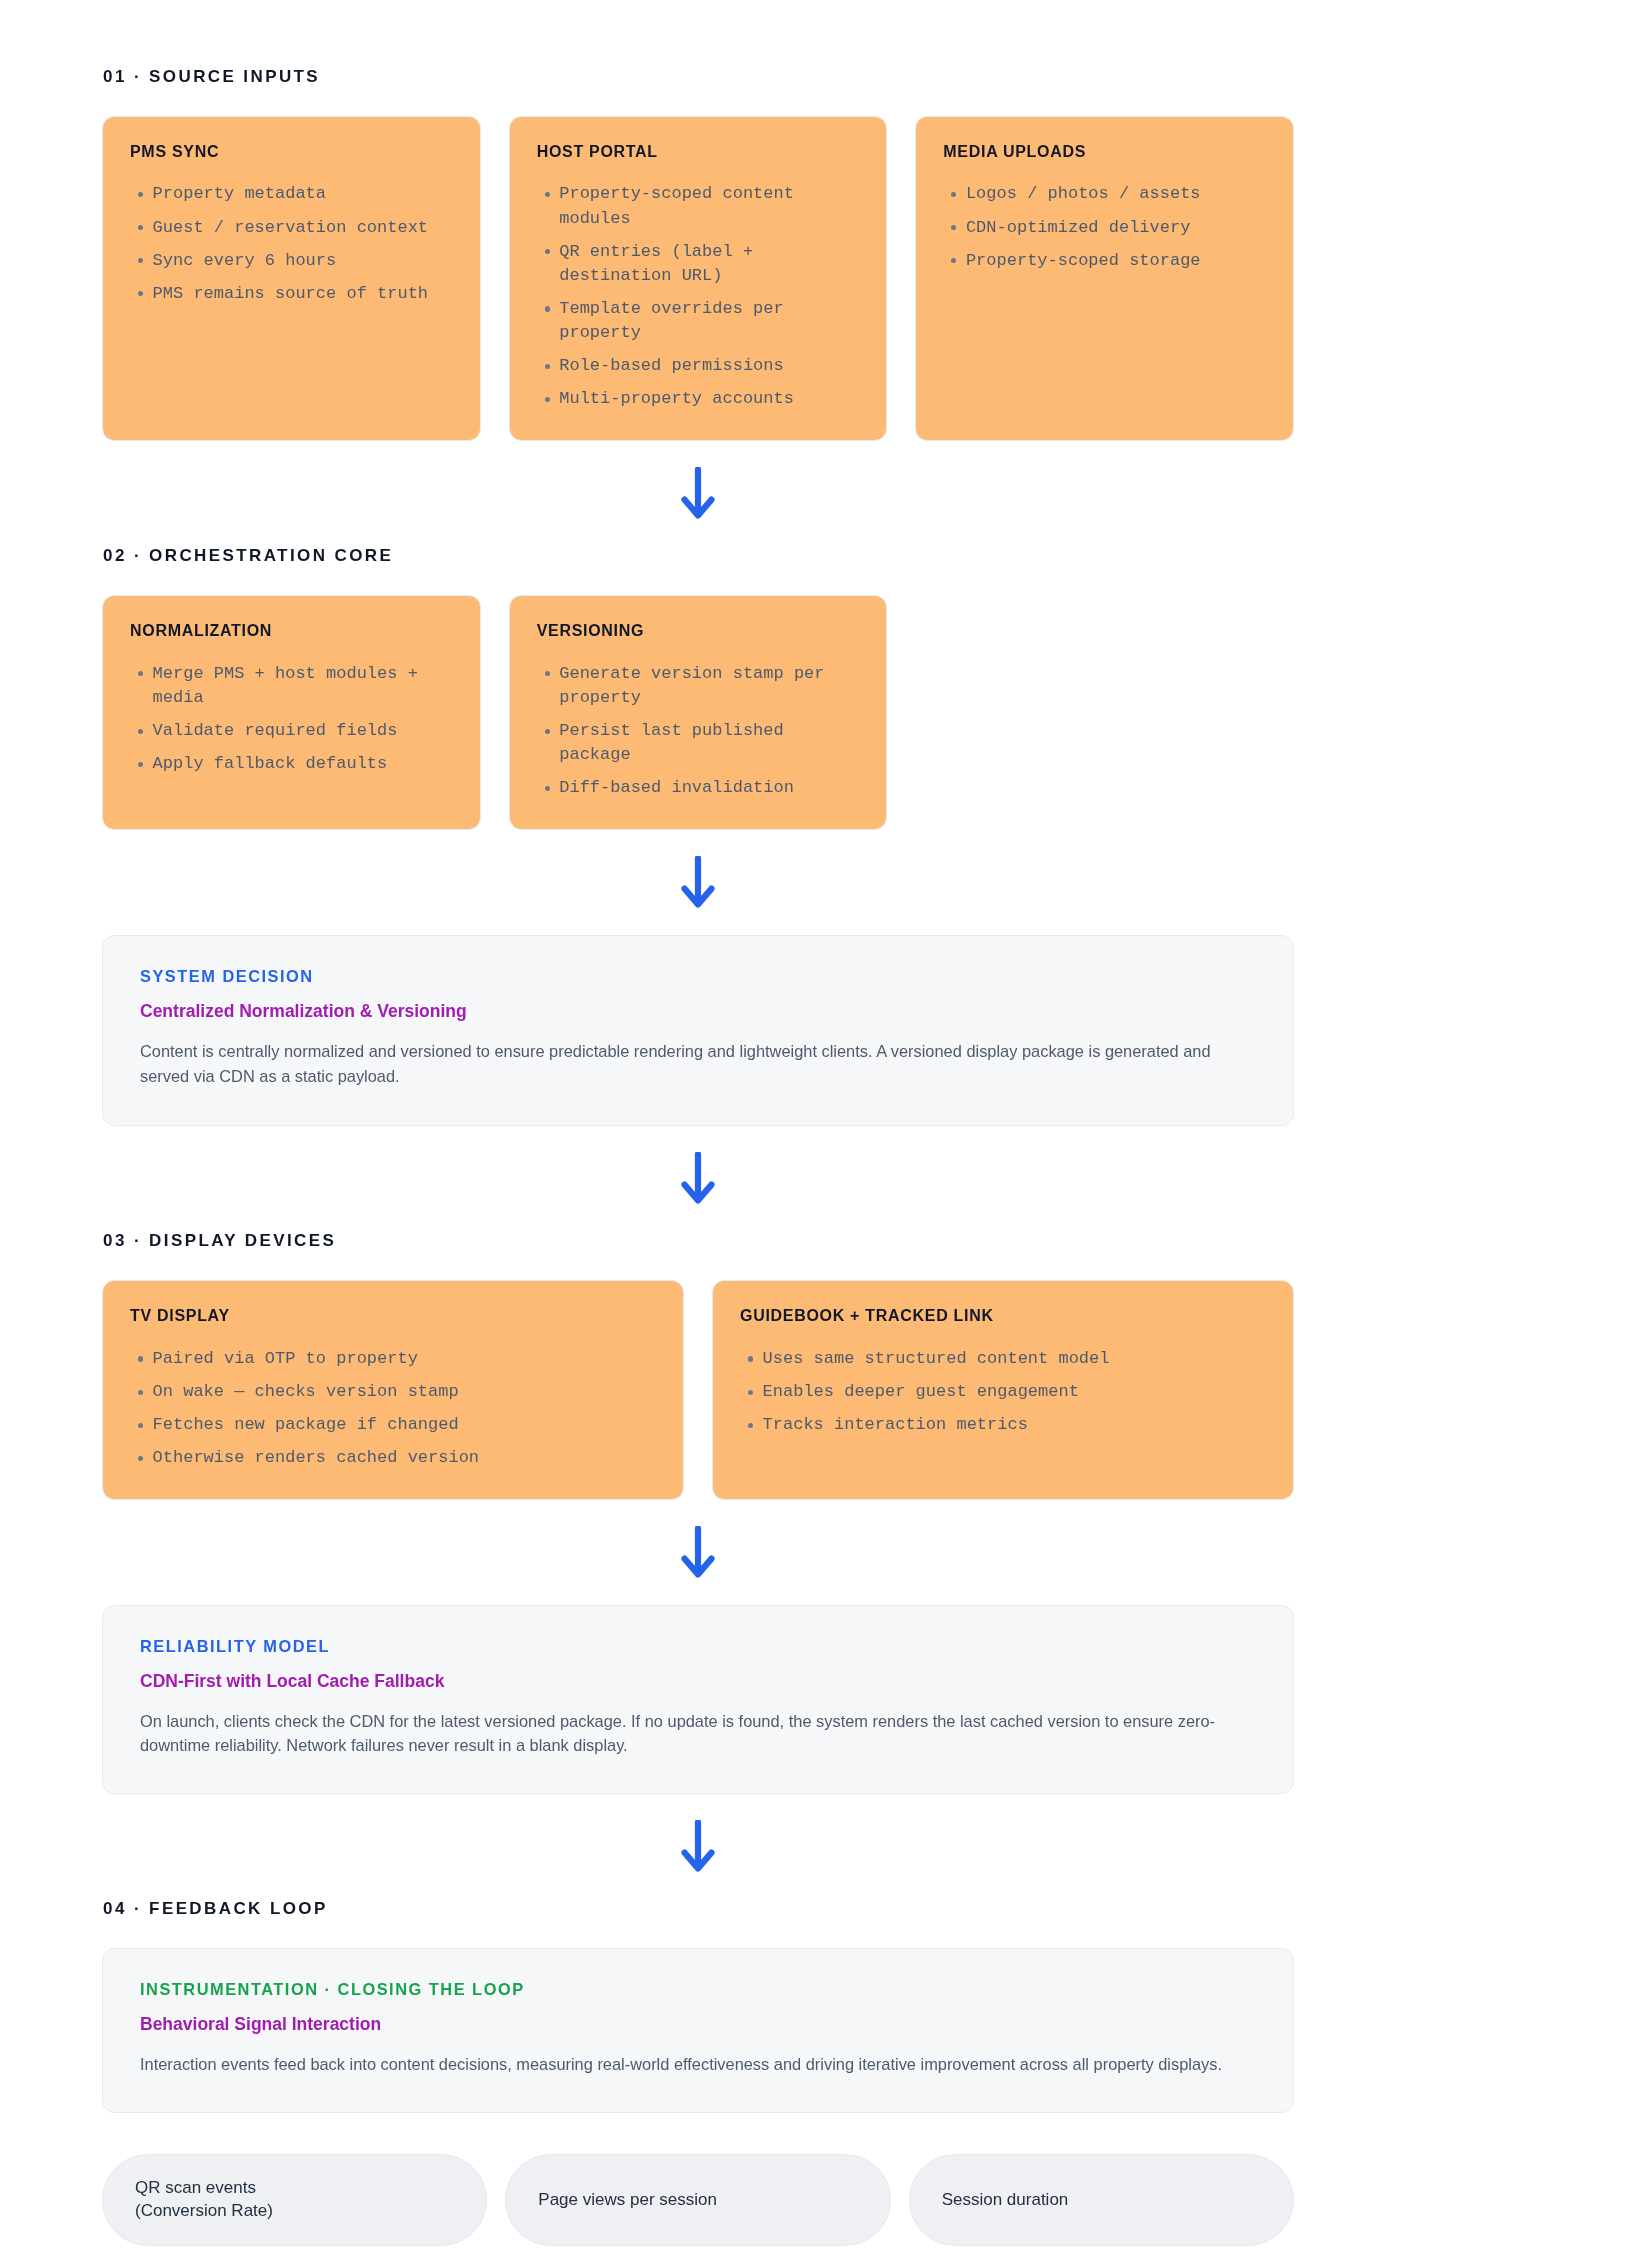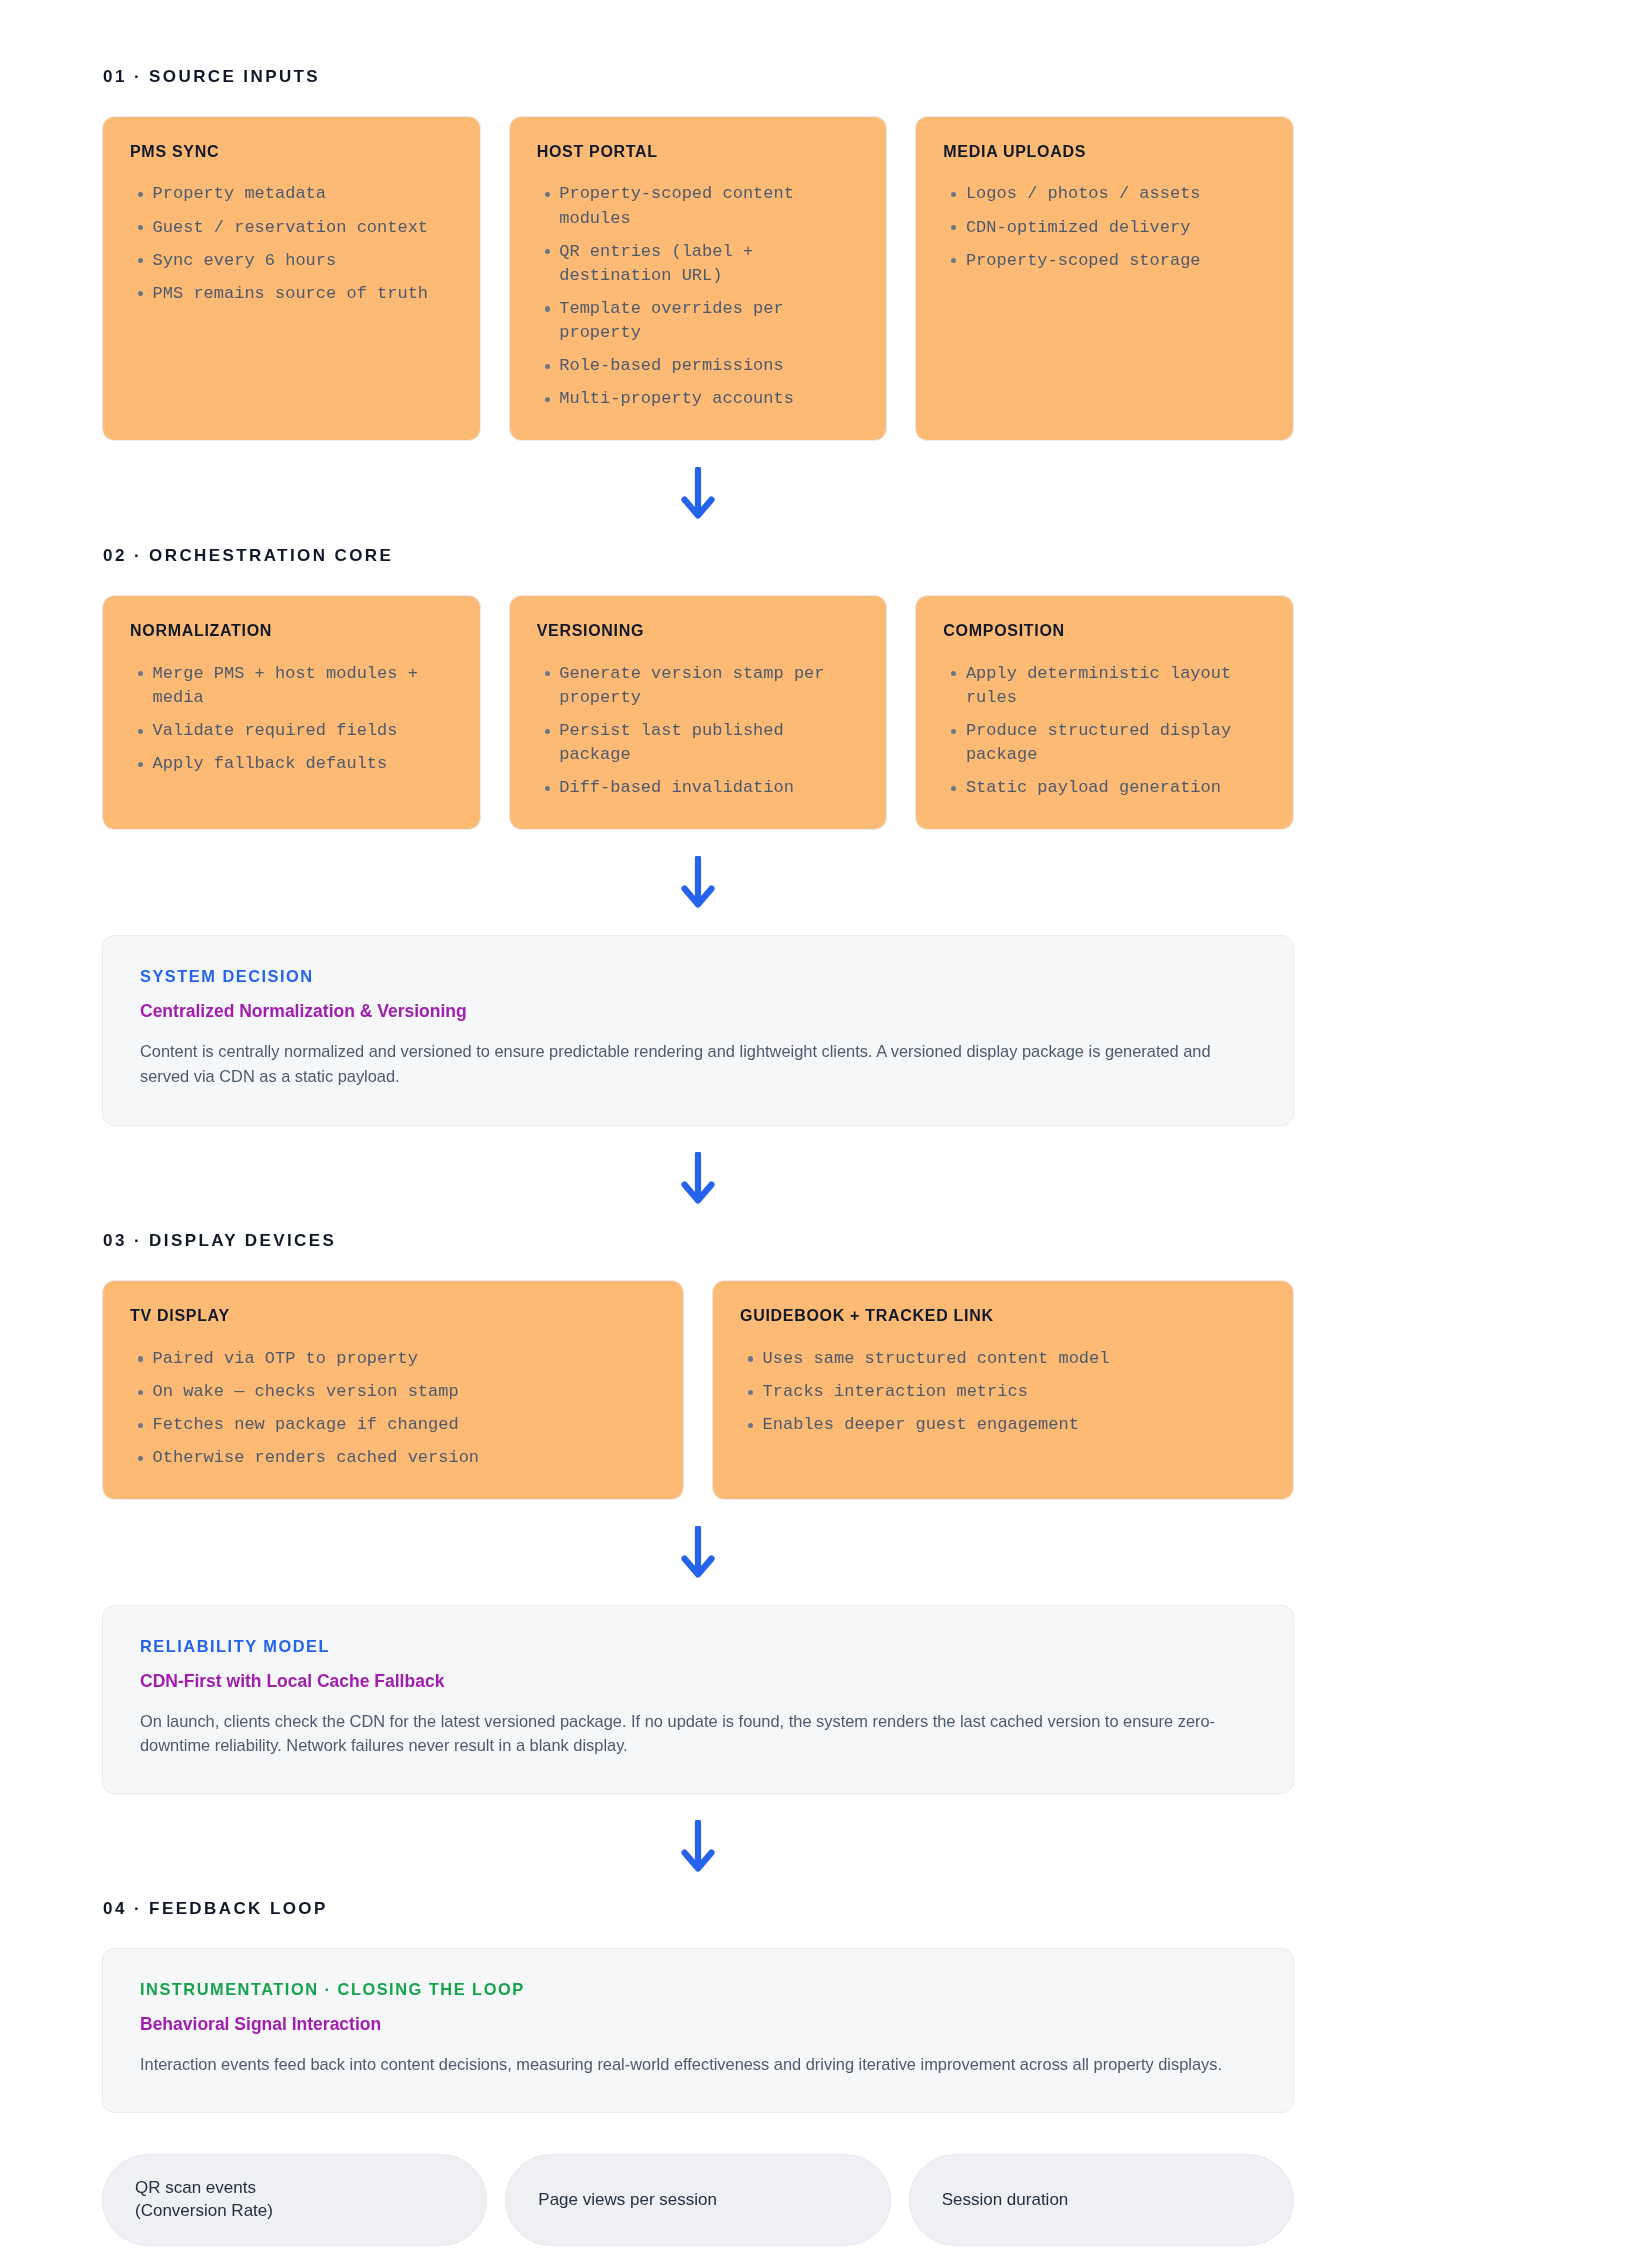--- a/index.html
+++ b/index.html
@@ -200,28 +200,20 @@
       </ul>
     </div>
     <div class="card">
       <div class="card-title">VERSIONING</div>
       <ul>
         <li>Generate version stamp per property</li>
         <li>Persist last published package</li>
         <li>Diff-based invalidation</li>
       </ul>
     </div>
-    <div class="card">
-      <div class="card-title">COMPOSITION</div>
-      <ul>
-        <li>Apply deterministic layout rules</li>
-        <li>Produce structured display package</li>
-        <li>Static payload generation</li>
-      </ul>
-    </div>
   </div>
 
   <div class="arrow-wrap">
     <svg width="36" height="54" viewBox="0 0 64 96">
       <path d="M32 4 L32 84 M8 58 L32 86 L56 58" fill="none" stroke="#2563eb" stroke-width="11" stroke-linecap="round" stroke-linejoin="round"></path>
     </svg>
   </div>
 
   <div class="callout tall">
     <div class="callout-eyebrow blue">SYSTEM DECISION</div>
@@ -244,22 +236,22 @@
         <li>Paired via OTP to property</li>
         <li>On wake — checks version stamp</li>
         <li>Fetches new package if changed</li>
         <li>Otherwise renders cached version</li>
       </ul>
     </div>
     <div class="card">
       <div class="card-title">GUIDEBOOK + TRACKED LINK</div>
       <ul>
         <li>Uses same structured content model</li>
+        <li>Enables deeper guest engagement</li>
         <li>Tracks interaction metrics</li>
-        <li>Enables deeper guest engagement</li>
       </ul>
     </div>
   </div>
 
   <div class="arrow-wrap">
     <svg width="36" height="54" viewBox="0 0 64 96">
       <path d="M32 4 L32 84 M8 58 L32 86 L56 58" fill="none" stroke="#2563eb" stroke-width="11" stroke-linecap="round" stroke-linejoin="round"></path>
     </svg>
   </div>
 

